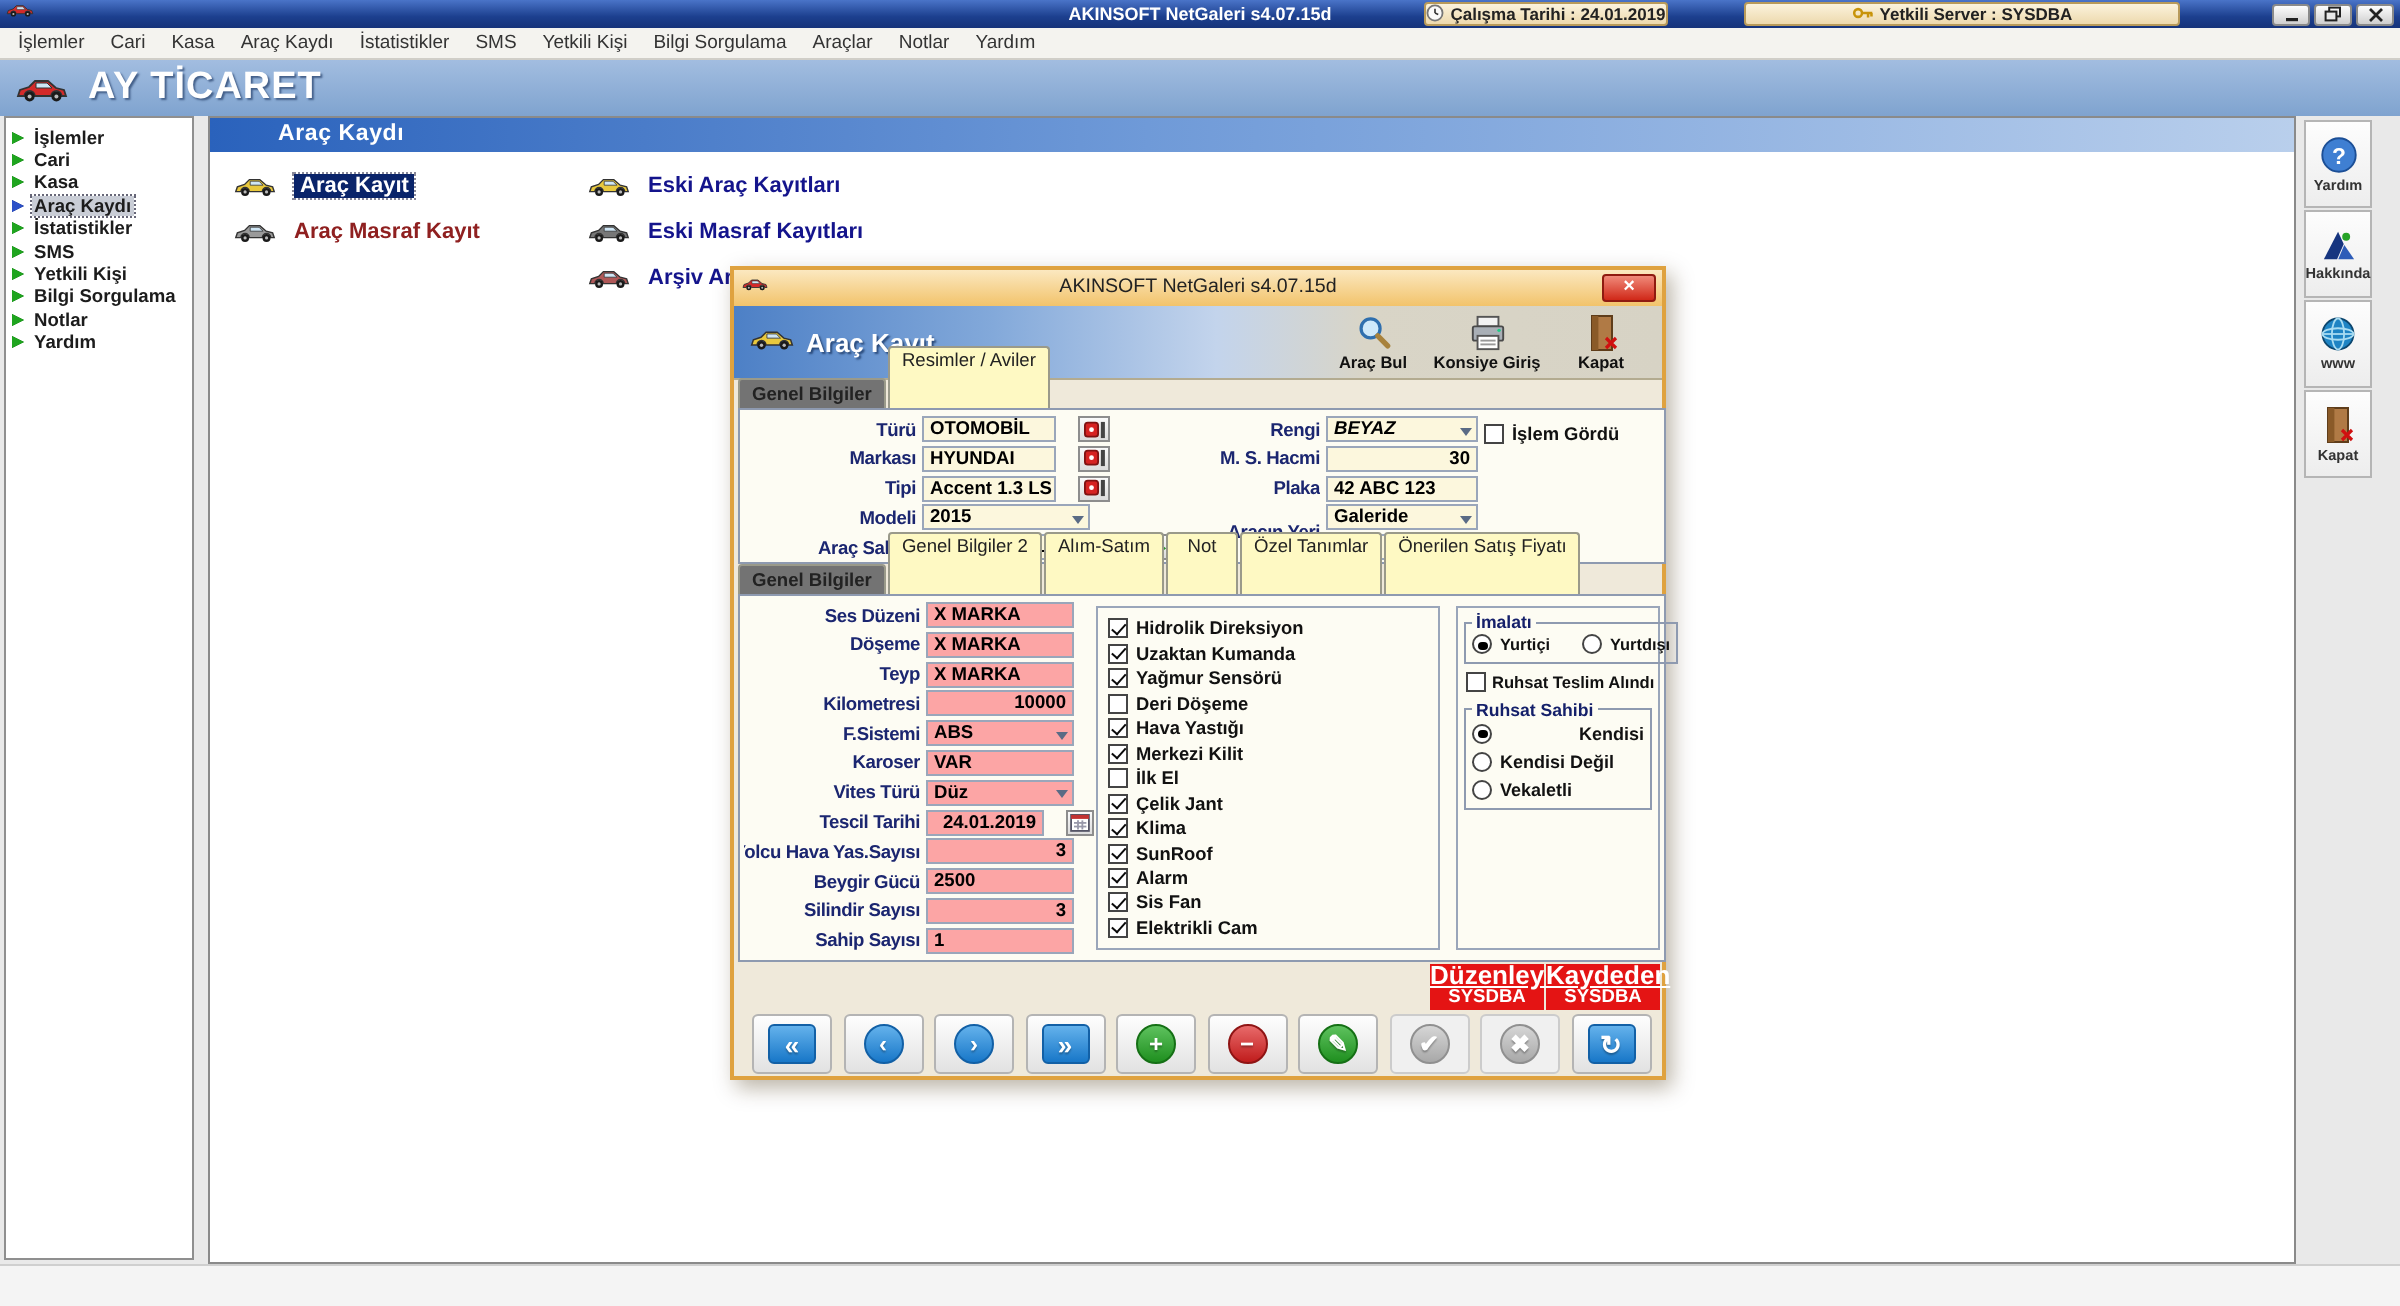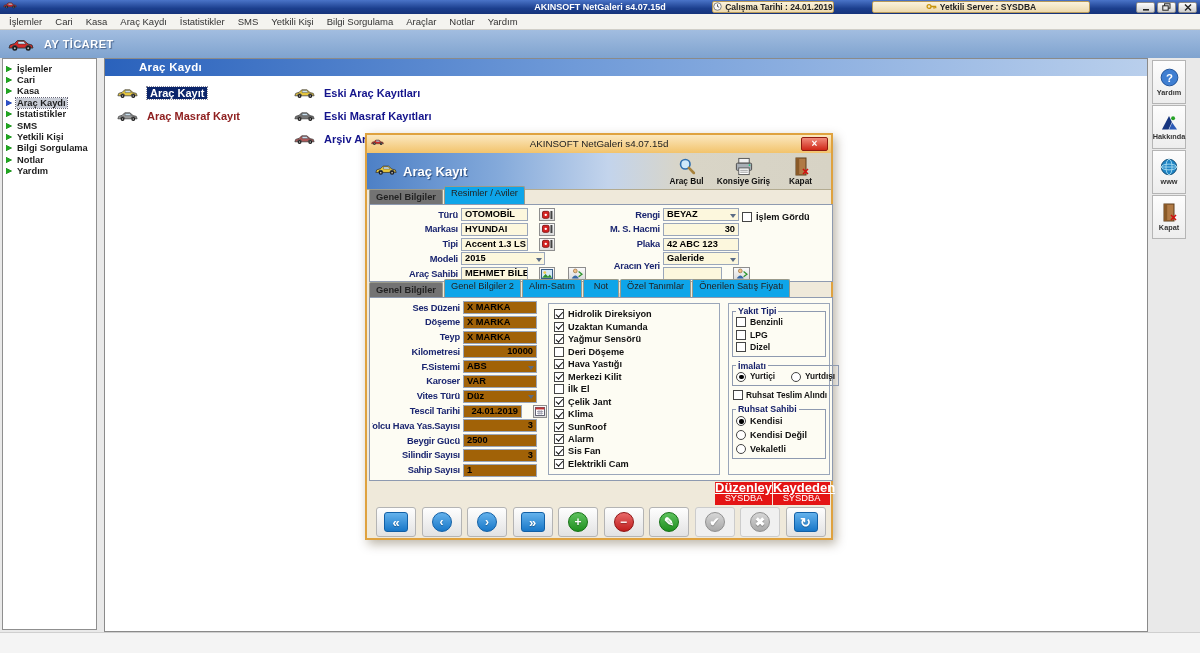--- a/index.html
+++ b/index.html
@@ -21,21 +21,21 @@
     border-radius:2px;display:flex;align-items:center;justify-content:center;line-height:0}
 
   
   #menubar{position:absolute;left:0;top:14px;width:1200px;height:16px;background:#f4f3ef;border-bottom:1px solid #d0cec8;
     display:flex;align-items:center;gap:13px;padding-left:9px;font-size:9.5px;color:#333}
   .menu-item{white-space:nowrap;cursor:default}
 
   
   #banner{position:absolute;left:0;top:30px;width:1200px;height:28px;
     background:linear-gradient(180deg,#a2bde0,#7fa3cf);display:flex;align-items:center;padding-left:8px;gap:10px}
-  #banner .company{color:#fff;font-size:11px;font-weight:bold;letter-spacing:.5px;text-shadow:1px 1px 1px #44608a}
+  #banner .company{color:#fff;font-size:19px;font-weight:bold;letter-spacing:.5px;text-shadow:1px 1px 1px #44608a}
   #banner-car{line-height:0}
 
   
   #sidebar{position:absolute;left:2px;top:58px;width:95px;height:572px;background:#fff;border:1px solid #8f8f8f;padding-top:4px}
   .side-item{display:flex;align-items:center;gap:4px;height:11.4px;padding-left:3px;font-size:9.3px;font-weight:bold;
     color:#1c1c1c;white-space:nowrap}
   .side-item .side-label{padding:0 1px}
   .side-item.sel .side-label{background:#c9cdd6;outline:1px dotted #667}
   .arrow{width:0;height:0;border-left:6px solid #1fa51f;border-top:3.5px solid transparent;border-bottom:3.5px solid transparent;
     filter:drop-shadow(.5px .5px 0 #0a5a0a)}
@@ -77,40 +77,40 @@
   #dlg-header-title{display:flex;align-items:center;gap:6px;padding-left:8px;height:36px;color:#fff;font-size:13px;
     font-weight:bold;text-shadow:1px 1px 1px #2a4a7a}
   #dlg-toolbar{position:absolute;right:2px;top:0;height:36px;display:flex}
   .dt-btn{width:57px;height:36px;display:flex;flex-direction:column;align-items:center;justify-content:center}
   .dt-btn .ic{line-height:0}
   .dt-label{font-size:8.3px;font-weight:bold;color:#111;white-space:nowrap}
 
   .tabs{position:absolute;left:2px;display:flex;align-items:flex-end;height:15px}
   #tabs1{top:54px}
   #tabs2{top:147px}
-  .tab{height:18px;line-height:13px;padding:0 6px;font-size:9.3px;background:#0ea5e9;border:1px solid #9a9a8a;border-bottom:none;
+  .tab{height:31px;line-height:13px;padding:0 6px;font-size:9.3px;background:#fef9c3;border:1px solid #9a9a8a;border-bottom:none;
     border-radius:2px 2px 0 0;margin-right:1px;color:#222;min-width:36px;text-align:center;white-space:nowrap}
   .tab.active{background:#737373;font-weight:bold;height:15px;line-height:15px;z-index:2}
 
   .panel{position:absolute;left:2px;width:464px;background:#fdfcf3;border:1px solid #8e9ab0}
   #panel1{top:69px;height:78px}
   #panel2{top:162px;height:184px}
 
   #form1-left{position:absolute;left:4px;top:3px;display:flex;flex-direction:column;gap:1.8px}
   #form1-right{position:absolute;left:206px;top:3px;display:flex;flex-direction:column;gap:1.8px}
   #form2-fields{position:absolute;left:2px;top:3px;display:flex;flex-direction:column;gap:1.8px}
 
   .frow{display:flex;align-items:center;gap:3px;height:13px}
   .flabel{display:flex;justify-content:flex-end;white-space:nowrap;font-size:9.3px;font-weight:bold;color:#1b2670;
     letter-spacing:-.2px;overflow:hidden}
   .fwrap{display:flex;align-items:center;gap:11px;height:13px}
   .val{position:relative;height:13px;border:1px solid #9aa6ba;font-size:9.3px;font-weight:bold;color:#000;
     padding:0 3px;line-height:11px;white-space:nowrap;overflow:hidden}
   .cream{background:#fcf7dd}
-  .cyan{background:#a16207}
+  .cyan{background:#fca5a5}
   .num{text-align:right}
   .mini-btn{height:13px;min-width:15px;background:linear-gradient(180deg,#fafafa,#dcdcdc);border:1px solid #8d8d8d;
     display:flex;align-items:center;justify-content:center;padding:0 1px;line-height:0}
   .sel-arrow{position:absolute;right:2px;top:4.5px;width:0;height:0;border-left:3.2px solid transparent;
     border-right:3.2px solid transparent;border-top:4.2px solid #5a6b85}
 
   #flag-wrap{position:absolute;left:372px;top:7px}
   .feat,.opt{display:flex;align-items:center;gap:4px;font-size:9.2px;font-weight:bold;color:#111;white-space:nowrap}
   .feat{height:10.3px}
   .opt{height:12.5px;font-size:8.6px}
@@ -126,21 +126,21 @@
 
   .cb{width:10px;height:10px;border:1px solid #444;background:#fff;position:relative;flex:0 0 auto}
   .cb.on::after{content:"";position:absolute;left:1px;top:1.5px;width:5.5px;height:3px;border-left:1.8px solid #0a0a0a;
     border-bottom:1.8px solid #0a0a0a;transform:rotate(-48deg)}
   .rd{width:10px;height:10px;border:1px solid #444;border-radius:50%;background:#fff;position:relative;flex:0 0 auto}
   .rd.on::after{content:"";position:absolute;left:2.4px;top:2.4px;width:4.2px;height:4.2px;border-radius:50%;background:#000}
 
   #dlg-footer{position:absolute;left:2px;top:347px;width:464px;height:23px}
   .red-box{position:absolute;top:0;width:57px;height:23px;background:#e41414;color:#fff;text-align:center;line-height:10px;padding-top:1px}
   .red-box .t{font-size:13px;font-weight:bold;text-decoration:underline;display:block}
-  .red-box .v{font-size:9.3px;font-weight:normal;display:block}
+  .red-box .v{font-size:9.3px;font-weight:bold;display:block}
   #editor-box{left:346px}
   #saver-box{left:404px}
 
   #dlg-nav{position:absolute;left:2px;top:371px;width:464px;height:32px;display:flex;gap:5.5px;padding-left:7px;align-items:center}
   .navbtn{width:40px;height:30px;background:linear-gradient(180deg,#fefefe,#e2e2e2);border:1px solid #b4b4b4;border-radius:3px;
     display:flex;align-items:center;justify-content:center}
   .navbtn.disabled{background:#f0f0f0;border-color:#cccccc}
   .nav-ic{display:flex;align-items:center;justify-content:center;color:#fff;font-weight:bold;
     text-shadow:0 1px 1px rgba(0,0,0,.3)}
   .nav-ic.square{width:24px;height:20px;border-radius:3px;font-size:13px}
@@ -500,21 +500,21 @@
             </span>
           </div>
         </div>
       </div>
     <div id="form1-right">
         <div class="frow">
           <div class="flabel" style="width: 84px;">
             <span>Rengi</span>
           </div>
           <div class="fwrap">
-            <div class="val cream" style="width: 76px;"><span>BEYAZ</span><span class="sel-arrow"></span></div>
+            <div class="val cream" style="width: 76px; font-style: italic;"><span>BEYAZ</span><span class="sel-arrow"></span></div>
           </div>
         </div>
         <div class="frow">
           <div class="flabel" style="width: 84px;">
             <span>M. S. Hacmi</span>
           </div>
           <div class="fwrap">
             <div class="val cream num" style="width: 76px;"><span>30</span></div>
           </div>
         </div>
@@ -724,54 +724,39 @@
           <span class="cb on"></span>
           <span>Sis Fan</span>
         </div>
         <div class="feat">
           <span class="cb on"></span>
           <span>Elektrikli Cam</span>
         </div>
       </div>
     <div id="right-box">
         <fieldset>
-          <legend>Yakıt Tipi</legend>
-          <div class="opt">
-            <span class="cb"></span>
-            <span>Benzinli</span>
-          </div>
-          <div class="opt">
-            <span class="cb"></span>
-            <span>LPG</span>
-          </div>
-          <div class="opt">
-            <span class="cb"></span>
-            <span>Dizel</span>
-          </div>
-        </fieldset>
-        <fieldset>
           <legend>İmalatı</legend>
           <div class="opts-row">
             <div class="opt" style="font-size: 8.2px;">
               <span class="rd on"></span>
               <span>Yurtiçi</span>
             </div>
             <div class="opt" style="font-size: 8.2px; padding-left: 11px;">
               <span class="rd"></span>
               <span>Yurtdışı</span>
             </div>
           </div>
         </fieldset>
         <div id="ruhsat-flag">
           <span class="cb"></span>
           <span>Ruhsat Teslim Alındı</span>
         </div>
         <fieldset>
           <legend>Ruhsat Sahibi</legend>
-          <div class="opt" style="height: 14px; font-size: 9px;">
+          <div class="opt" style="height: 14px; font-size: 9px; justify-content: space-between;">
             <span class="rd on"></span>
             <span>Kendisi</span>
           </div>
           <div class="opt" style="height: 14px; font-size: 9px;">
             <span class="rd"></span>
             <span>Kendisi Değil</span>
           </div>
           <div class="opt" style="height: 14px; font-size: 9px;">
             <span class="rd"></span>
             <span>Vekaletli</span>

